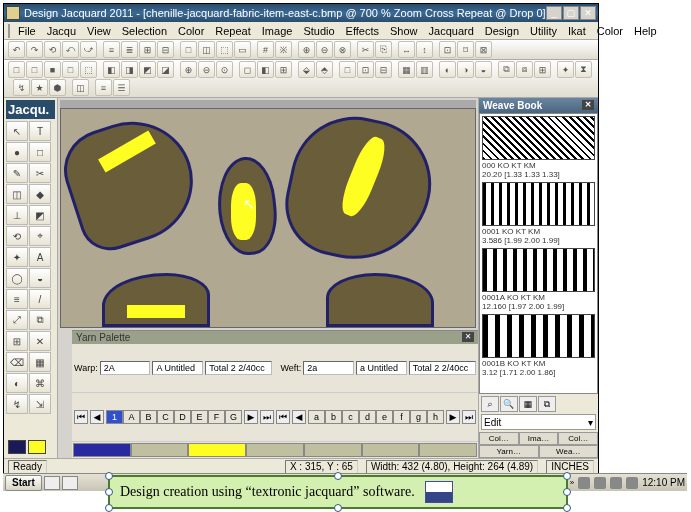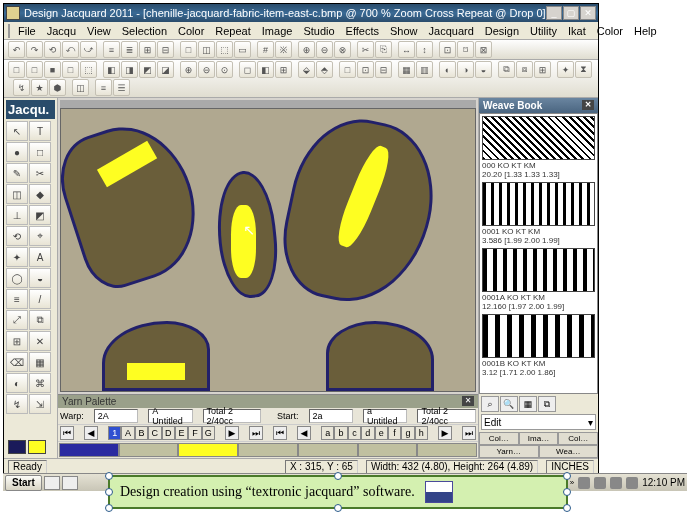--- a/index.html
+++ b/index.html
@@ -20,24 +20,24 @@
   .left-toolbox { width: 54px; background: #ece9d8; border-right: 1px solid #aaa; padding: 2px; display: flex; flex-direction: column; }
   .tool-label { background: #2a4c6b; color: #fff; padding: 2px 2px; font-size: 13px; font-weight: bold; white-space: nowrap; overflow: hidden; }
   .tool-grid { display: flex; flex-wrap: wrap; gap: 1px; padding: 2px 0; }
   .tool-btn { width: 22px; height: 20px; background: linear-gradient(#fff,#e8e4d4); border: 1px solid #bbb; display: flex; align-items: center; justify-content: center; font-size: 10px; color: #444; cursor: default; }
   .color-swatches { display: flex; gap: 2px; padding: 2px; }
   .sw { width: 18px; height: 14px; border: 1px solid #444; }
   .center-area { flex: 1; display: flex; flex-direction: column; min-width: 0; }
   .canvas-wrap { flex: 1; padding: 2px; display: flex; flex-direction: column; min-height: 0; }
   .canvas-title { background: #aaa; height: 8px; }
   .canvas { flex: 1; background: #b0a890; border: 1px solid #666; position: relative; overflow: hidden; }
-  .yarn-palette { border-top: 1px solid #888; background: #e8e5d8; }
+  .yarn-palette { border-top: 1px solid #888; background: #e8e5d8; margin-left: 14px; }
   .yp-head { background: #9aa08a; color: #333; font-size: 9px; padding: 1px 4px; display: flex; justify-content: space-between; }
   .close-x { width: 12px; height: 10px; background: #444; color: #fff; text-align: center; line-height: 10px; font-size: 8px; }
-  .yp-row { display: flex; align-items: center; padding: 1px 2px; gap: 10px; border-bottom: 1px solid #ccc; }
+  .yp-row { display: flex; align-items: center; padding: 17px 2px; gap: 2px; border-bottom: 1px solid #ccc; }
   .yp-cell { border: 1px inset #bbb; background: #fff; height: 14px; font-size: 9px; padding: 0 3px; display: flex; align-items: center; }
   .yp-btn { width: 14px; height: 14px; border: 1px solid #888; background: #eee; display: flex; align-items: center; justify-content: center; font-size: 9px; cursor: default; }
   .yp-color-row { display: flex; gap: 0; padding: 1px; }
   .yp-color { flex: 1; height: 14px; border: 1px solid #888; font-size: 9px; display: flex; align-items: center; justify-content: center; cursor: default; }
   .right-panel { width: 120px; background: #ece9d8; border-left: 1px solid #aaa; display: flex; flex-direction: column; }
   .wb-head { background: linear-gradient(#6a85a0,#4a6580); color: #fff; font-size: 10px; padding: 2px 4px; display: flex; justify-content: space-between; font-weight: bold; }
   .wb-list { flex: 1; overflow: auto; padding: 2px; background: #fff; border: 1px solid #888; }
   .wb-item { margin-bottom: 3px; }
   .wb-sw { width: 100%; height: 44px; border: 1px solid #444; background: #fff; }
   .wb-cap { font-size: 8px; line-height: 9px; color: #333; margin-top: 1px; }
@@ -241,21 +241,21 @@
       <div class="yarn-palette">
         <div class="yp-head">
           <span>Yarn Palette</span>
           <span class="close-x">✕</span>
         </div>
         <div class="yp-row">
           <span style="font-size:9px">Warp:</span>
           <div class="yp-cell" style="width:60px">2A</div>
           <div class="yp-cell" style="width:60px">A Untitled</div>
           <div class="yp-cell" style="width:80px">Total 2  2/40cc</div>
-          <span style="font-size:9px;margin-left:6px">Start:</span>
+          <span style="font-size:9px;margin-left:6px">Weft:</span>
           <div class="yp-cell" style="width:60px">2a</div>
           <div class="yp-cell" style="width:60px">a Untitled</div>
           <div class="yp-cell" style="width:80px">Total 2  2/40cc</div>
         </div>
         <div class="yp-row">
           <div class="yp-btn">⏮</div>
           <div class="yp-btn">◀</div>
           <div id="warpCols" style="display:flex;flex:1;gap:0">
               <div class="yp-color" style="background: rgb(48, 80, 208); color: rgb(255, 255, 255);">1</div>
               <div class="yp-color" style="background: rgb(232, 229, 216);">A</div>

